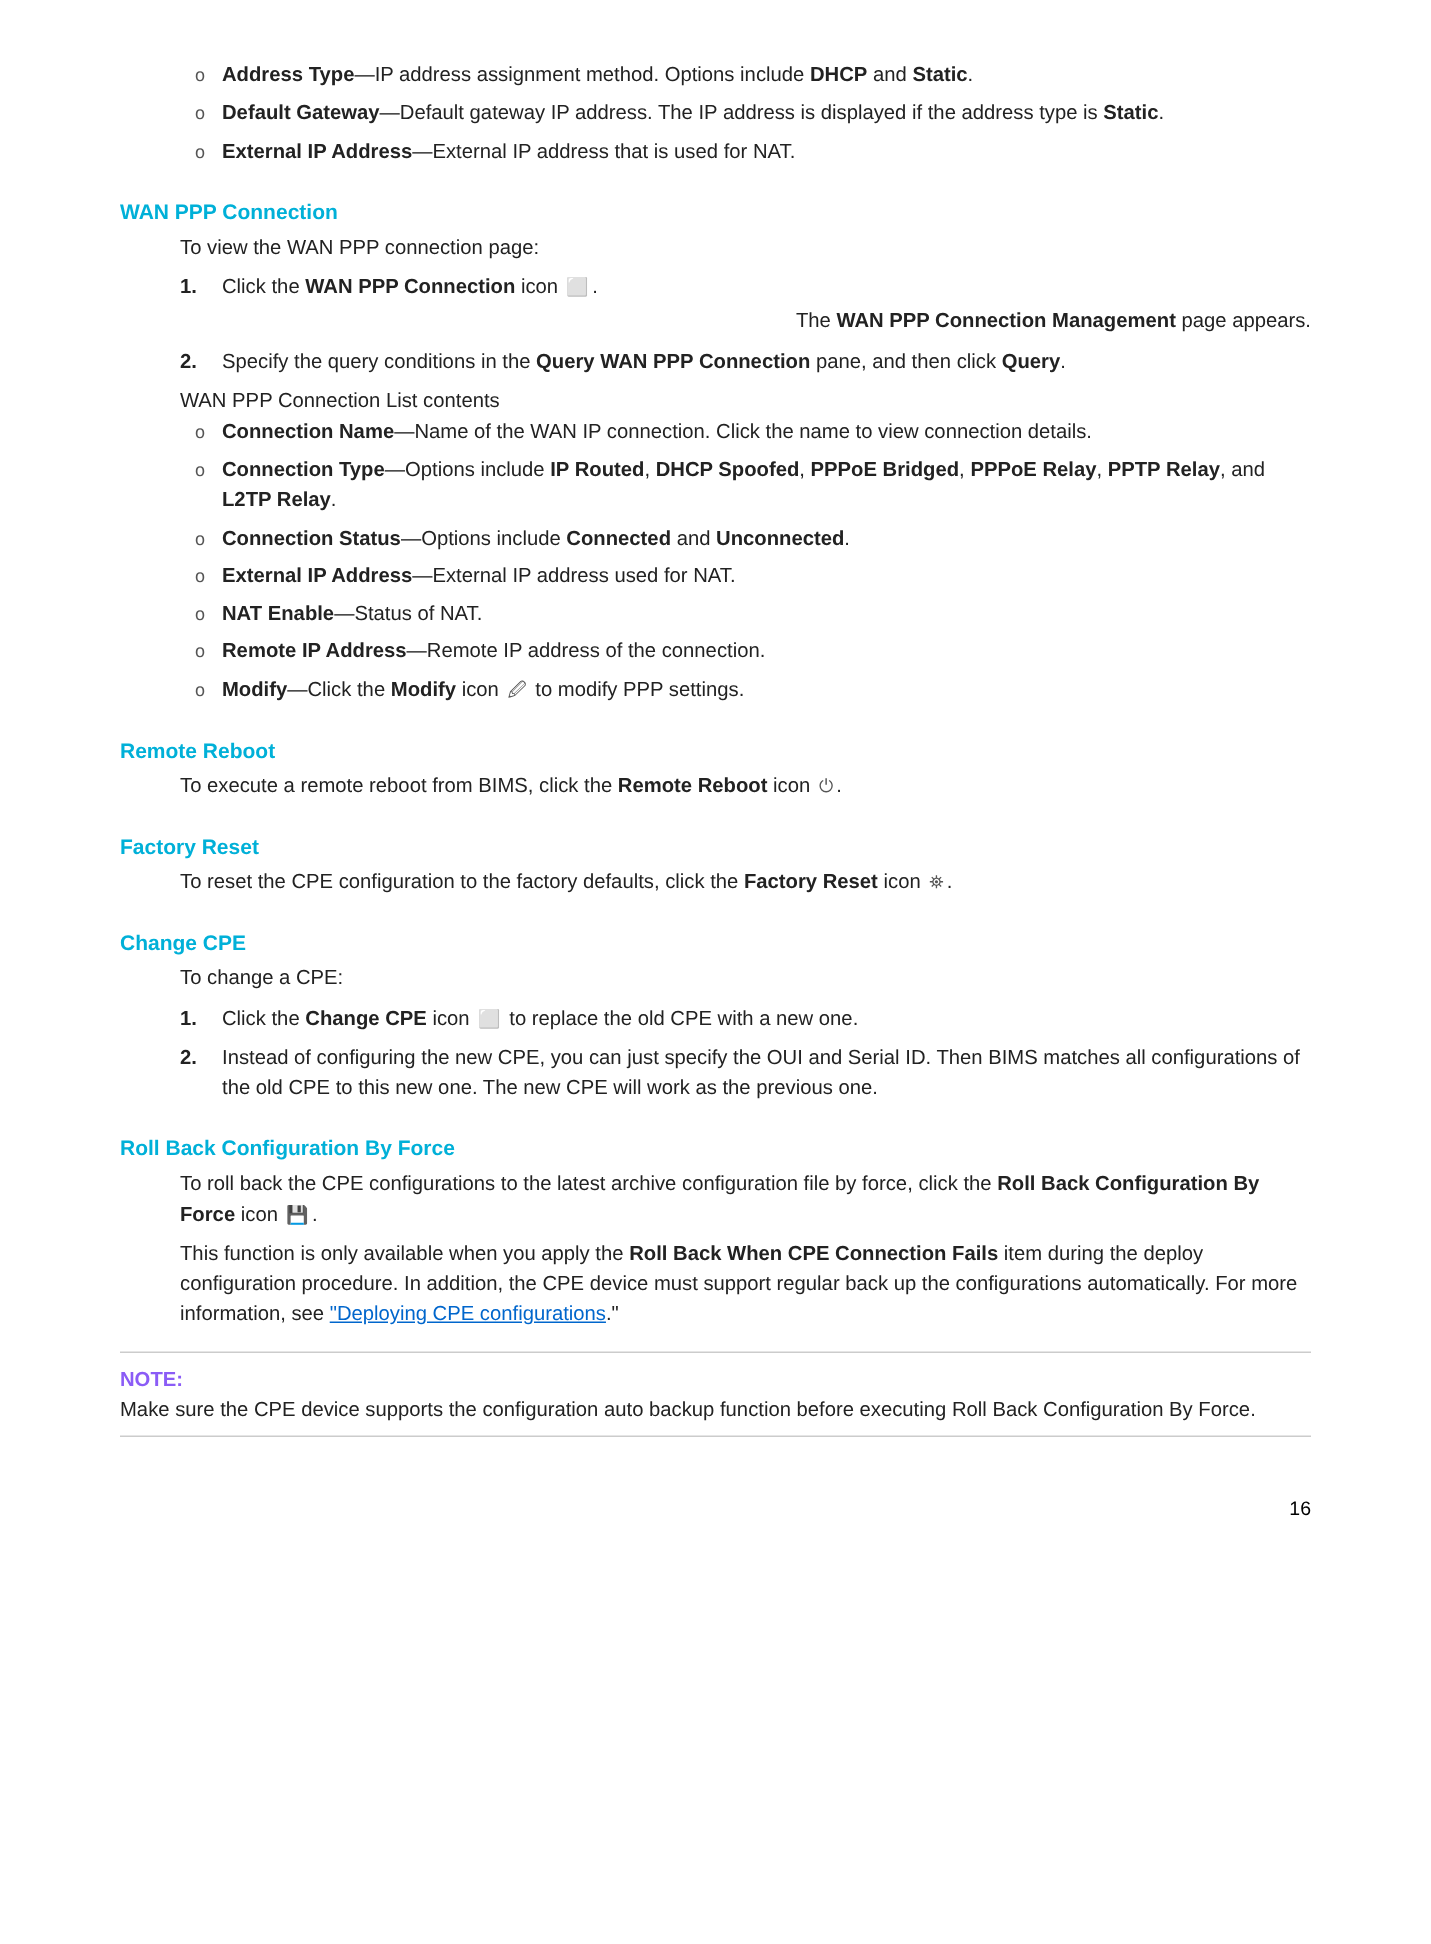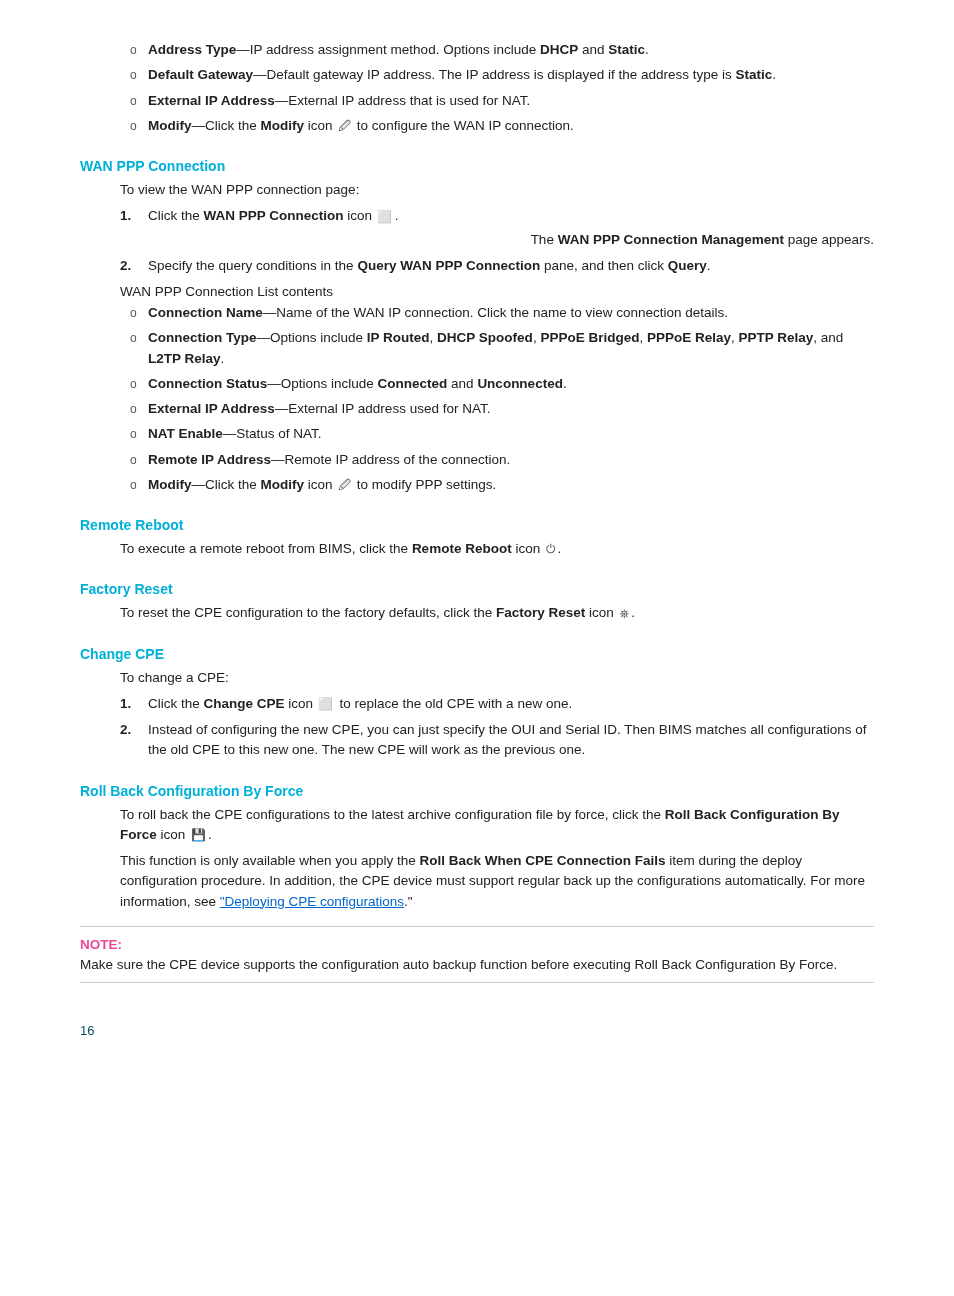--- a/index.html
+++ b/index.html
@@ -75,50 +75,47 @@
       vertical-align: middle;
       margin: 0 2px;
     }
     .note-box {
       border-top: 1px solid #cccccc;
       border-bottom: 1px solid #cccccc;
       padding: 10px 0 10px 0;
       margin-top: 14px;
     }
     .note-label {
-      color: #ec4899;
+      color: #8b5cf6;
       font-weight: bold;
       margin-bottom: 5px;
     }
     .page-number {
-      text-align: left;
+      text-align: right;
       margin-top: 40px;
-      color: #0c4a6e;
+      color: #000000;
       font-size: 13px;
     }
     .link-text {
       color: #0066cc;
       text-decoration: underline;
     }
   </style>
 </head>
 <body>
 
 <ul class="bullet-list indent">
   <li>
     <b>Address Type</b><span>—IP address assignment method. Options include <b>DHCP</b> and <b>Static</b>.</span>
   </li>
   <li>
     <b>Default Gateway</b><span>—Default gateway IP address. The IP address is displayed if the address type is <b>Static</b>.</span>
   </li>
   <li>
     <b>External IP Address</b><span>—External IP address that is used for NAT.</span>
-  </li>
-  <li>
-    <b>Modify</b><span>—Click the <b>Modify</b> icon <span class="icon-inline">🖉</span> to configure the WAN IP connection.</span>
   </li>
 </ul>
 
 <div class="section-heading">WAN PPP Connection</div>
 <div class="indent">
   <p class="body-text">To view the WAN PPP connection page:</p>
   <ol class="numbered-list">
     <li>
       <span class="num">1.</span>
       <span>Click the <b>WAN PPP Connection</b> icon <span class="icon-inline">⬜</span>.</span>

